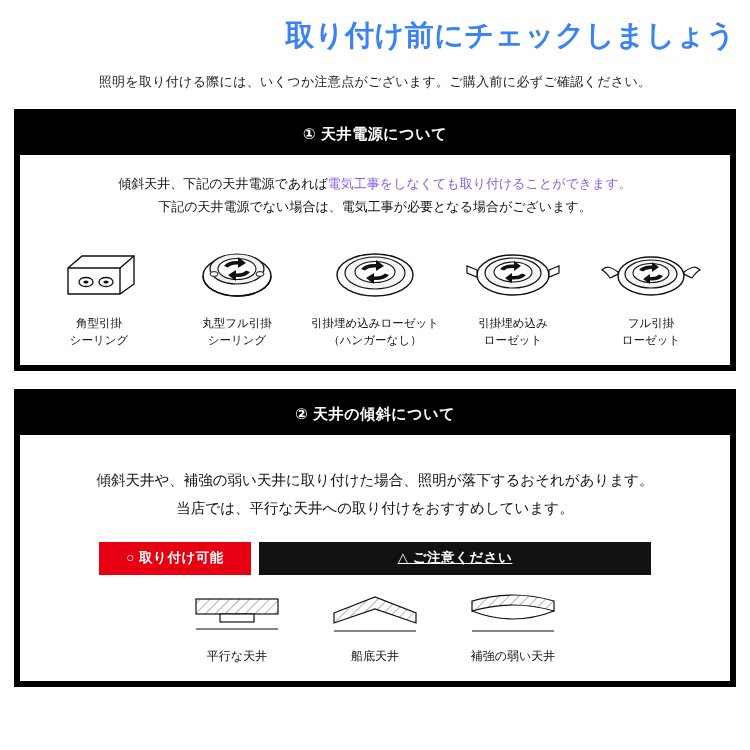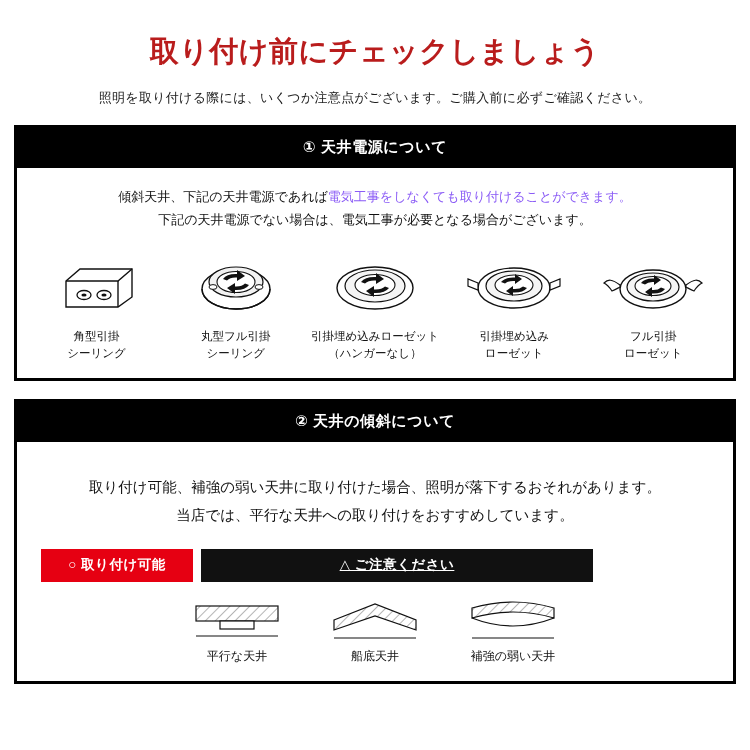--- a/index.html
+++ b/index.html
@@ -6,36 +6,36 @@
   body {
     width: 750px; height: 750px;
     background: #ffffff;
     font-family: "Liberation Sans", "DejaVu Sans", sans-serif;
     color: #111111;
     overflow: hidden;
   }
   .page { width: 750px; height: 750px; position: relative; padding: 0 14px; }
 
   .page-title {
-    text-align: center;
+    text-align: right;
     font-size: 29px;
     font-weight: bold;
     letter-spacing: 0.5px;
-    margin-top: 32px;
-    color: #b91c1c;
+    margin-top: 16px;
+    color: #3b82f6;
   }
   .page-subtitle {
     text-align: center;
     font-size: 13px;
     letter-spacing: 0.3px;
     margin-top: 17px;
     color: #1a1a1a;
   }
 
-  .section { margin-top: 18px; border: 3px solid #000000; }
+  .section { margin-top: 18px; border: 6px solid #000000; }
   .section-header {
     background: #000;
     color: #fff;
     text-align: center;
     font-size: 15px;
     font-weight: bold;
     letter-spacing: 0.6px;
     padding: 10px 0 11px;
   }
   .section-body { background: #fff; padding: 18px 10px 16px; }
@@ -74,20 +74,21 @@
     font-size: 11.5px;
     line-height: 1.5;
     margin-top: 4px;
     color: #111;
     white-space: pre-line;
   }
 
   
   .badge-row {
     display: flex;
+    justify-content: center;
     gap: 8px;
     margin-top: 12px;
     padding: 0 14px;
   }
   .badge {
     color: #fff;
     font-size: 13.5px;
     font-weight: bold;
     text-align: center;
     padding: 7px 0 8px;
@@ -97,21 +98,21 @@
   .badge-warn { background: #111; flex: 1; max-width: 392px; text-decoration: underline; }
 
   .ceil-row {
     display: flex;
     justify-content: center;
     margin-top: 10px;
     padding: 0 14px;
   }
   .ceil-cell { width: 138px; text-align: center; }
   .ceil-art { height: 56px; display: flex; align-items: flex-end; justify-content: center; }
-  .ceil-caption { font-size: 12px; color: #111; }
+  .ceil-caption { font-size: 12px; margin-top: 7px; color: #111; }
 
   svg { display: block; }
 </style>
 </head>
 <body>
 
 <div class="page">
 
   <h1 class="page-title">取り付け前にチェックしましょう</h1>
   <p class="page-subtitle">照明を取り付ける際には、いくつか注意点がございます。ご購入前に必ずご確認ください。</p>
@@ -208,21 +209,21 @@
 
       </div>
     </div>
   </section>
 
   <section class="section">
     <div class="section-header">② 天井の傾斜について</div>
     <div class="section-body">
 
       <p class="s2-lead">
-        <span>取り付け可能、補強の弱い天井に取り付けた場合、照明が落下するおそれがあります。</span><br>
+        <span>傾斜天井や、補強の弱い天井に取り付けた場合、照明が落下するおそれがあります。</span><br>
         <span>当店では、平行な天井への取り付けをおすすめしています。</span>
       </p>
 
       <div class="badge-row">
         <div class="badge badge-ok">○ 取り付け可能</div>
         <div class="badge badge-warn">△ ご注意ください</div>
       </div>
 
       <div class="ceil-row">
 

